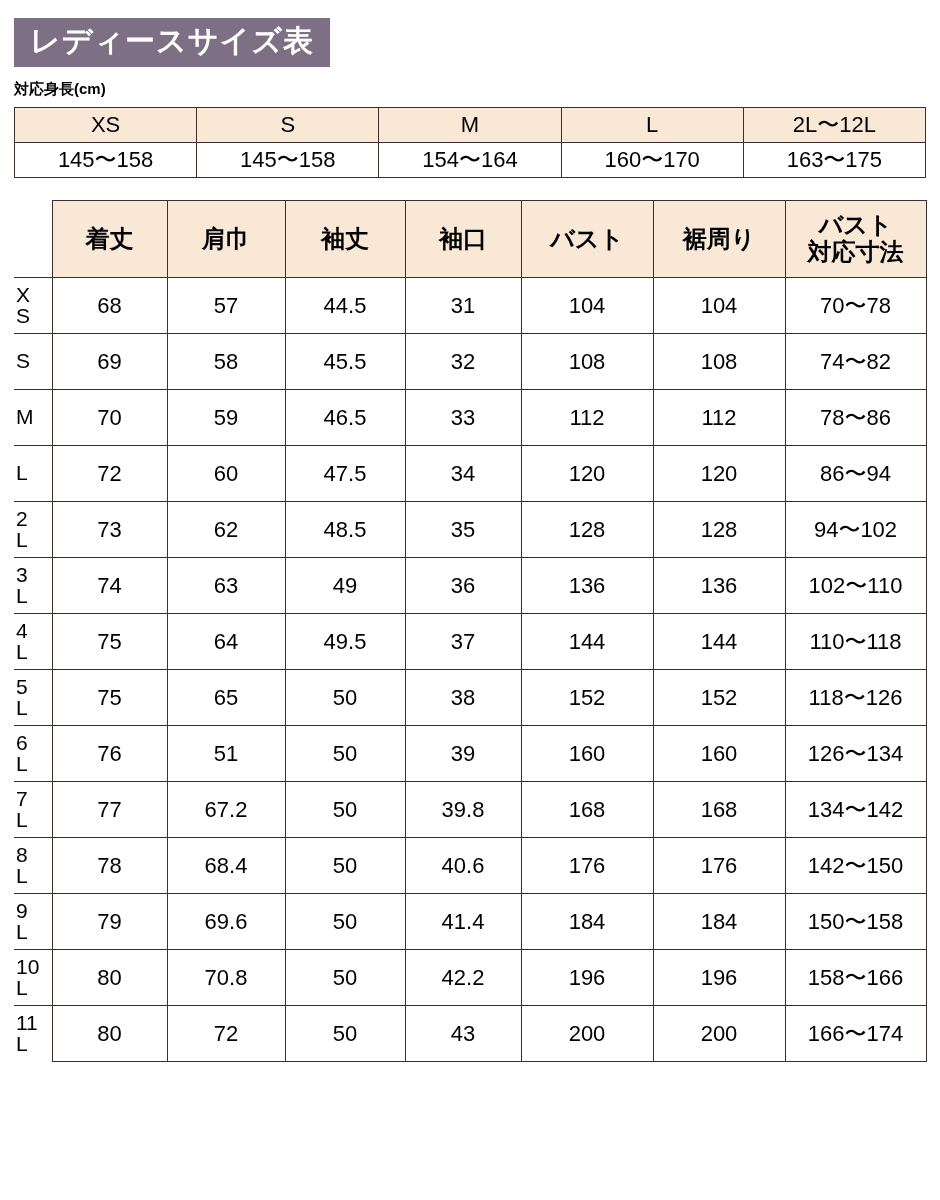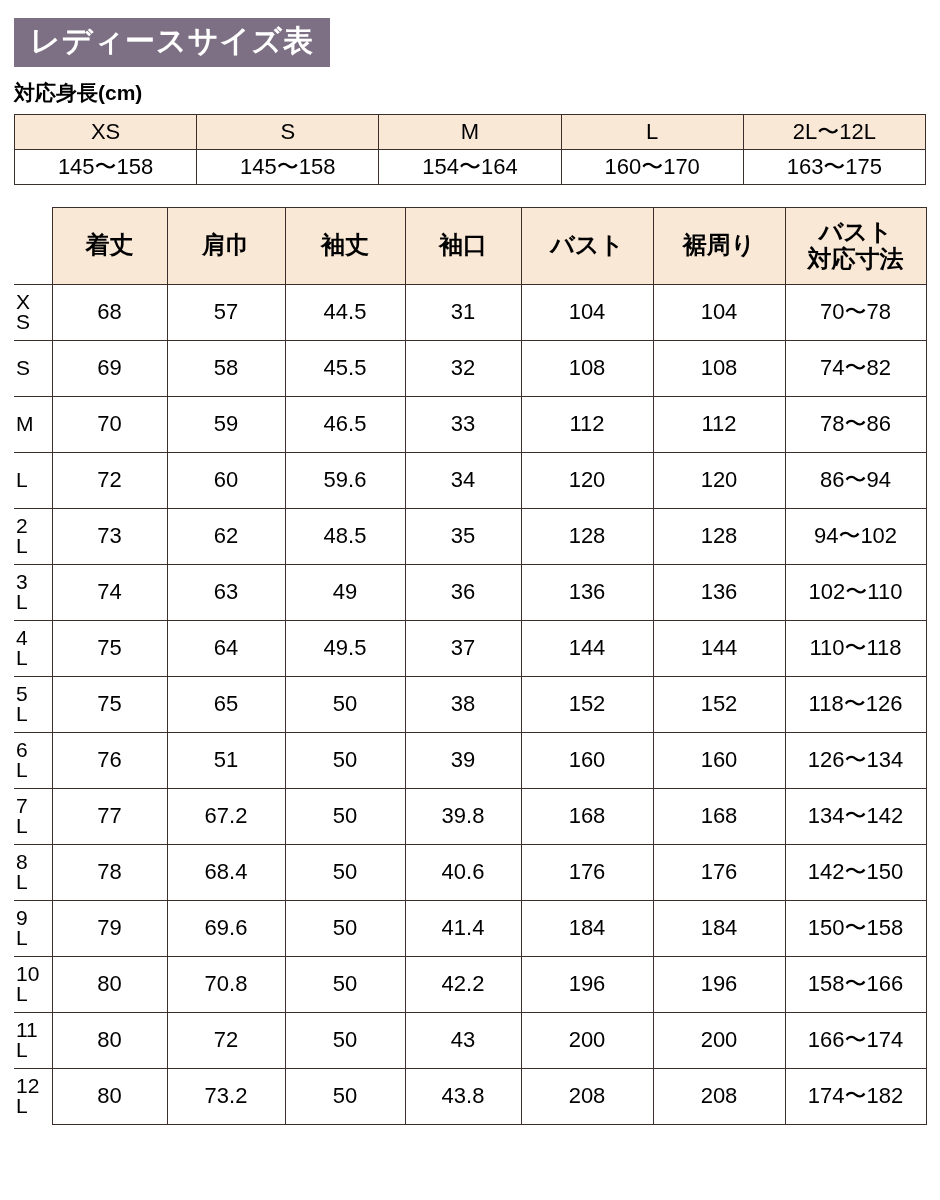--- a/index.html
+++ b/index.html
@@ -29,21 +29,21 @@
     color: #ffffff;
     font-size: 30px;
     font-weight: bold;
     letter-spacing: 1px;
     padding: 6px 16px 8px 16px;
     line-height: 1.15;
   }
 
   .subtitle {
     margin-top: 14px;
-    font-size: 21px;
+    font-size: 15px;
     font-weight: bold;
     letter-spacing: 0px;
     line-height: 1.1;
   }
 
   
   table {
     border-collapse: collapse;
     table-layout: fixed;
   }
@@ -230,21 +230,21 @@
           <td>78〜86</td>
         </tr>
         <tr>
           <td class="rowlabel">
             <span class="stack">
               <span>L</span>
             </span>
           </td>
           <td>72</td>
           <td>60</td>
-          <td>59.6</td>
+          <td>47.5</td>
           <td>34</td>
           <td>120</td>
           <td>120</td>
           <td>86〜94</td>
         </tr>
         <tr>
           <td class="rowlabel">
             <span class="stack">
               <span>2</span>
               <span>L</span>
@@ -386,31 +386,16 @@
             </span>
           </td>
           <td>80</td>
           <td>72</td>
           <td>50</td>
           <td>43</td>
           <td>200</td>
           <td>200</td>
           <td>166〜174</td>
         </tr>
-        <tr>
-          <td class="rowlabel">
-            <span class="stack">
-              <span>12</span>
-              <span>L</span>
-            </span>
-          </td>
-          <td>80</td>
-          <td>73.2</td>
-          <td>50</td>
-          <td>43.8</td>
-          <td>208</td>
-          <td>208</td>
-          <td>174〜182</td>
-        </tr>
       </tbody>
   </table>
 
 </div>
 
 </body></html>

